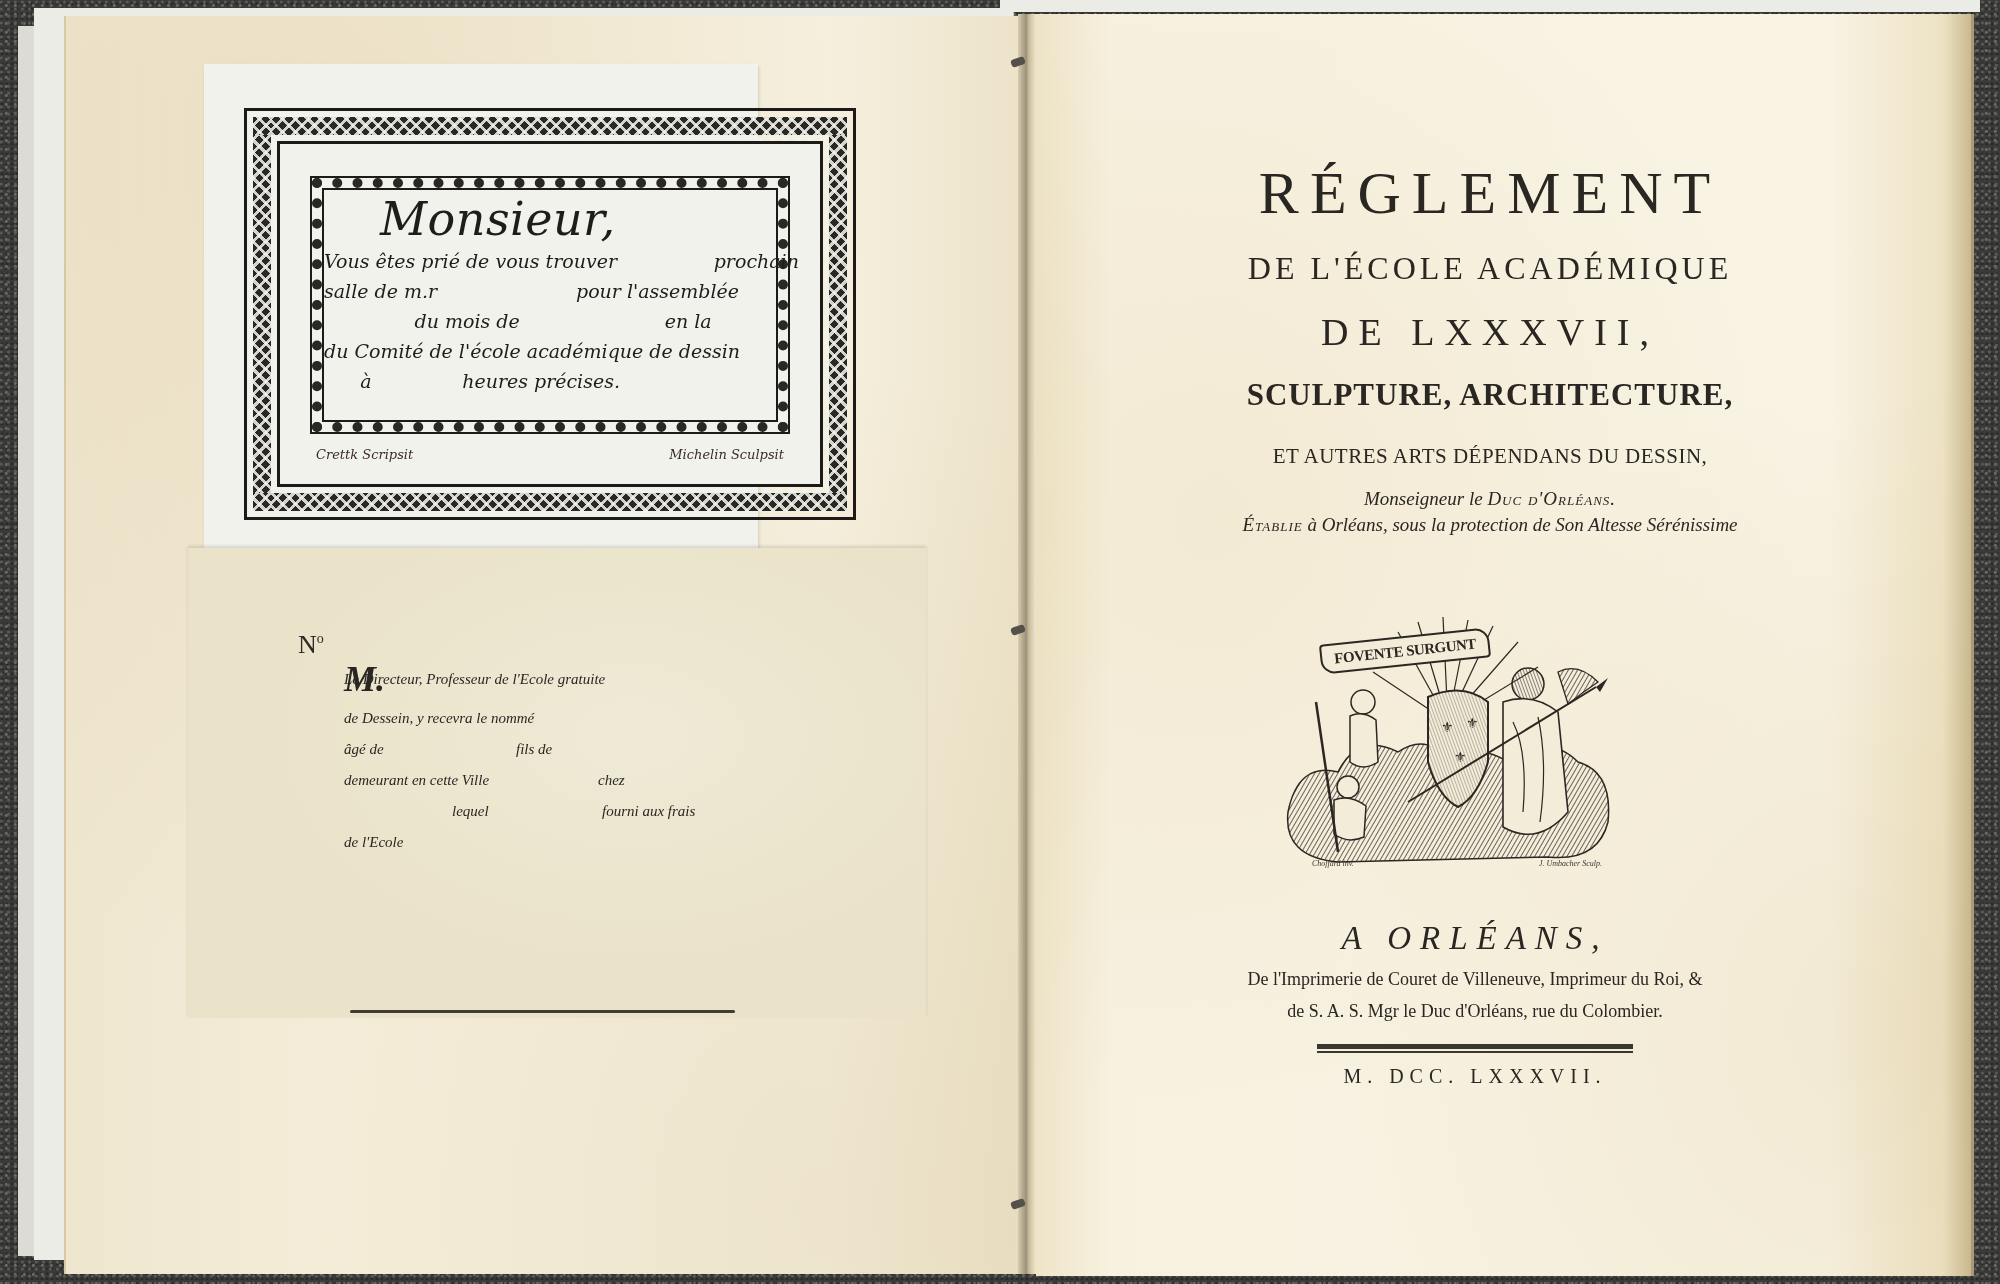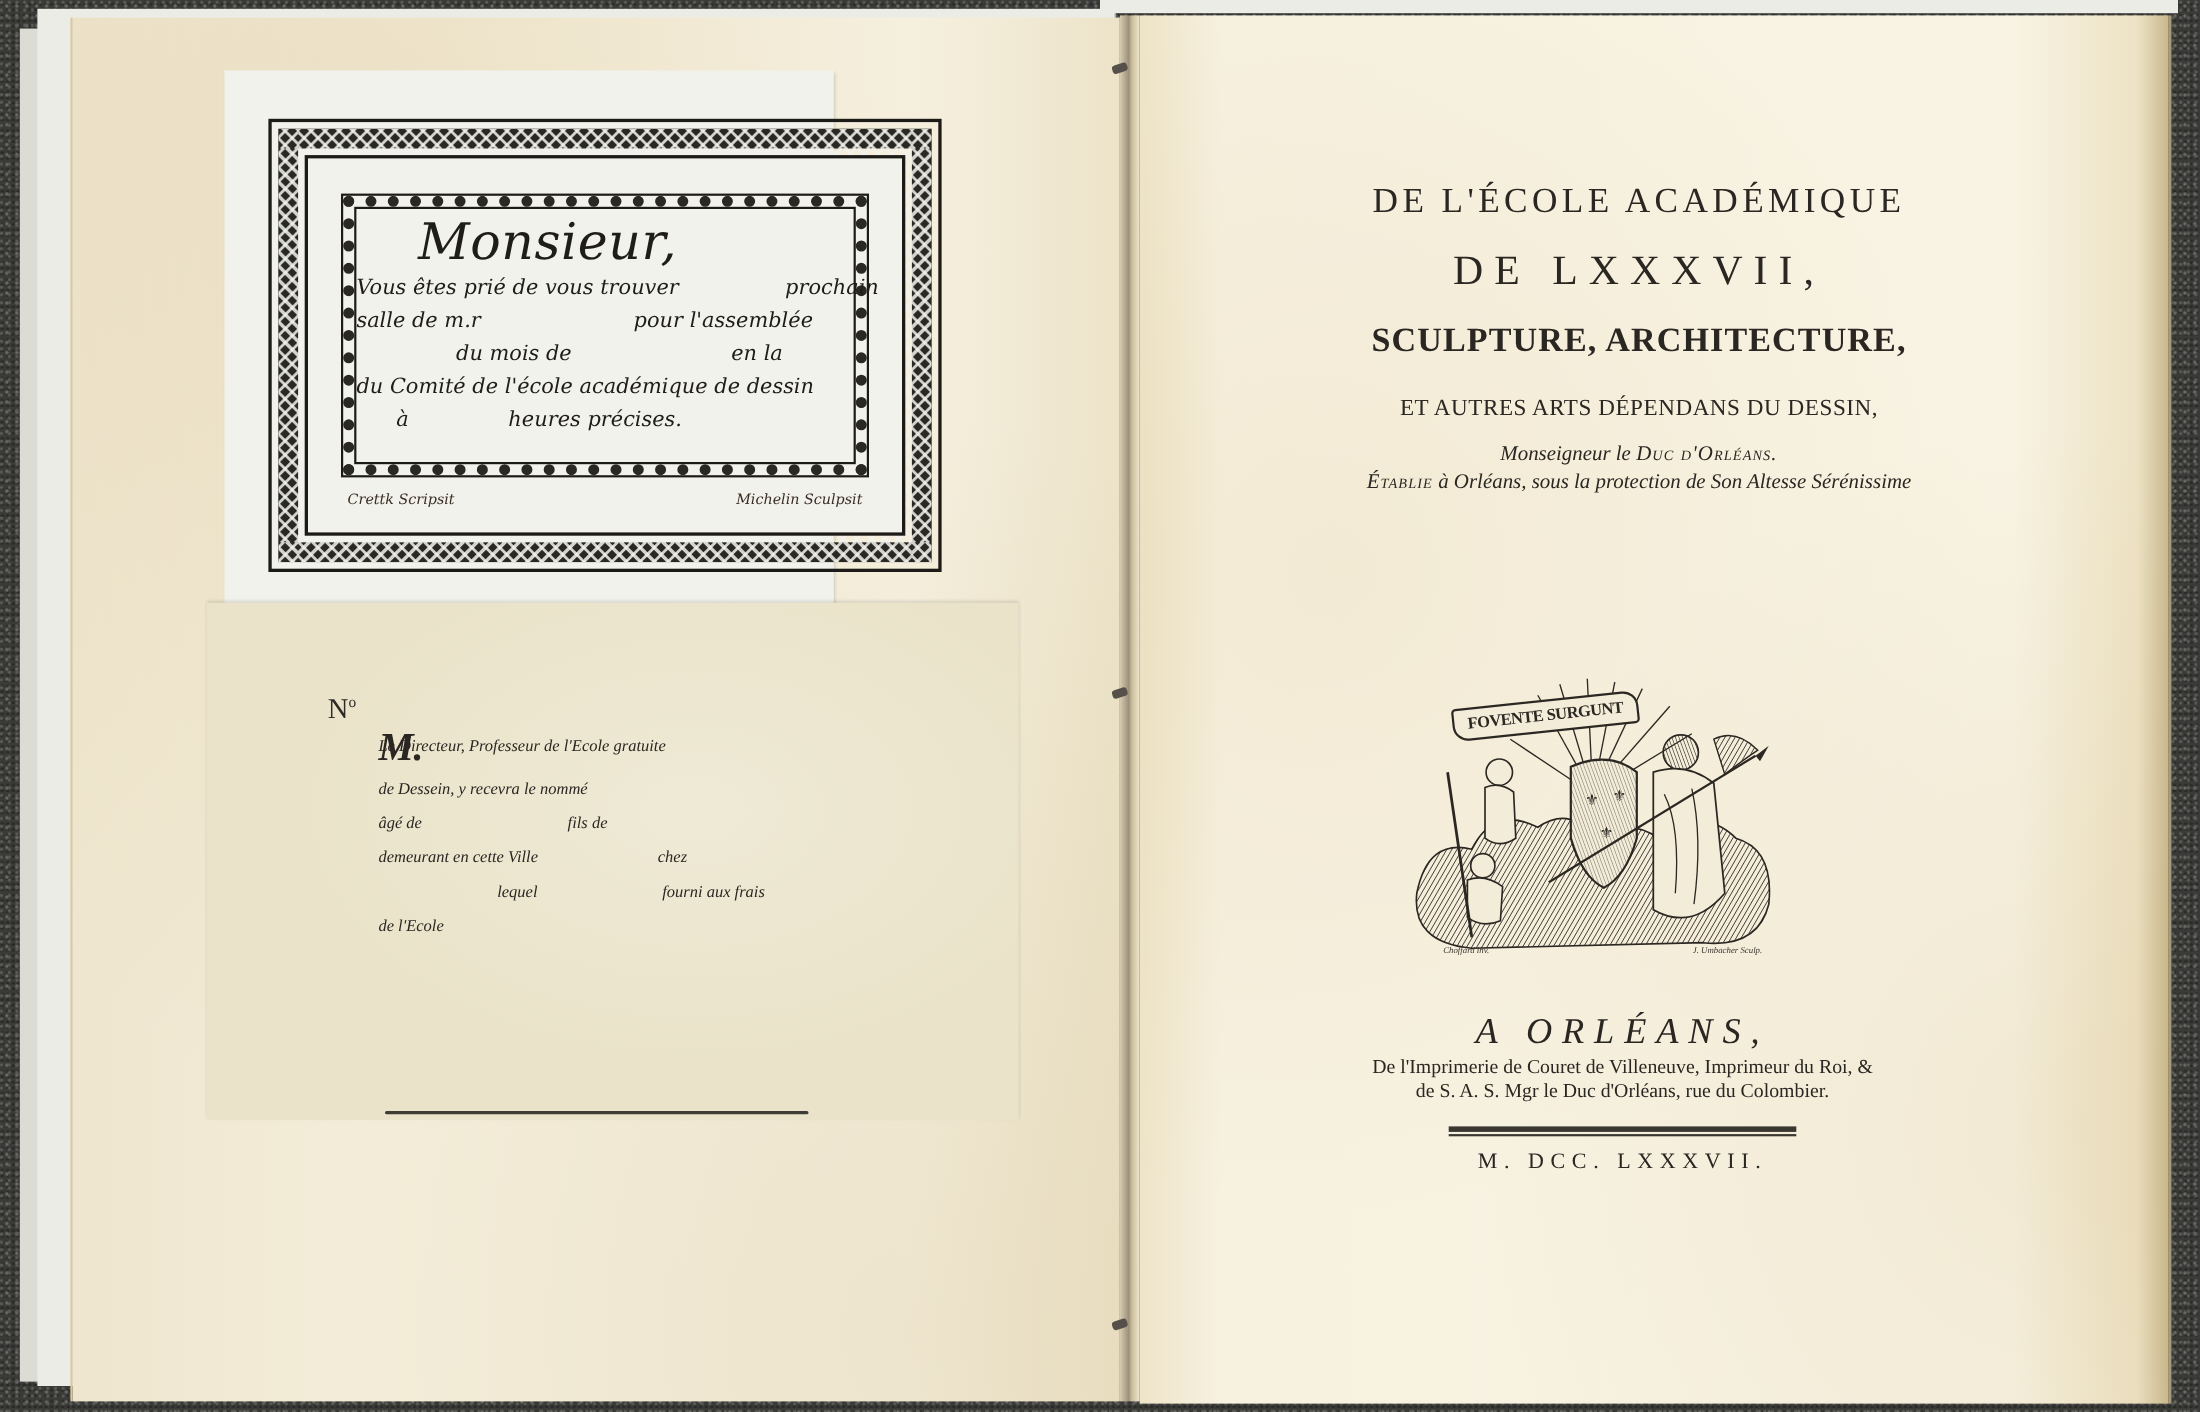--- a/index.html
+++ b/index.html
@@ -162,21 +162,21 @@
     .vignette-credit-l, .vignette-credit-r {
       position: absolute; bottom: 4px; font-size: 8px; font-style: italic; color: #3a3530;
     }
     .vignette-credit-l { left: 34px; }
     .vignette-credit-r { right: 16px; }
 
     .imprint {
       position: absolute; left: 1150px; top: 918px; width: 650px; text-align: center; color: #2a2622;
     }
     .imp-city { font-size: 33px; font-style: italic; letter-spacing: 9px; line-height: 40px; }
-    .imp-printer { font-size: 18px; line-height: 22px; }
+    .imp-printer { font-size: 18px; line-height: 22px; margin-top: 10px; }
     .imp-rule {
       width: 316px; height: 9px; margin: 22px auto 8px;
       border-top: 5px solid #3a3630; border-bottom: 2px solid #3a3630;
     }
     .imp-year { font-size: 20px; letter-spacing: 6px; line-height: 30px; }
   </style>
 </head>
 <body>
 
 <div class="flyleaf-back"></div>
@@ -235,20 +235,21 @@
       <span style="left:258px">fourni aux frais</span>
     </div>
     <div class="slip-row">
       <span style="left:0">de l'Ecole</span>
     </div>
   </div>
   <div class="slip-rule"></div>
 </div>
 
 <div class="title-block">
+  <div class="t-main">RÉGLEMENT</div>
   <div class="t-l2">DE L'ÉCOLE ACADÉMIQUE</div>
   <div class="t-l3">DE LXXXVII,</div>
   <div class="t-l4">SCULPTURE, ARCHITECTURE,</div>
   <div class="t-l5">ET AUTRES ARTS DÉPENDANS DU DESSIN,</div>
   <div class="t-est"><span>Monseigneur le </span><span class="sc">Duc d'Orléans.</span></div>
   <div class="t-est"><span class="sc">Établie</span><span> à Orléans, sous la protection de Son Altesse Sérénissime</span></div>
 </div>
 
 <div class="vignette">
   <svg width="340" height="260" viewBox="0 0 340 260">

